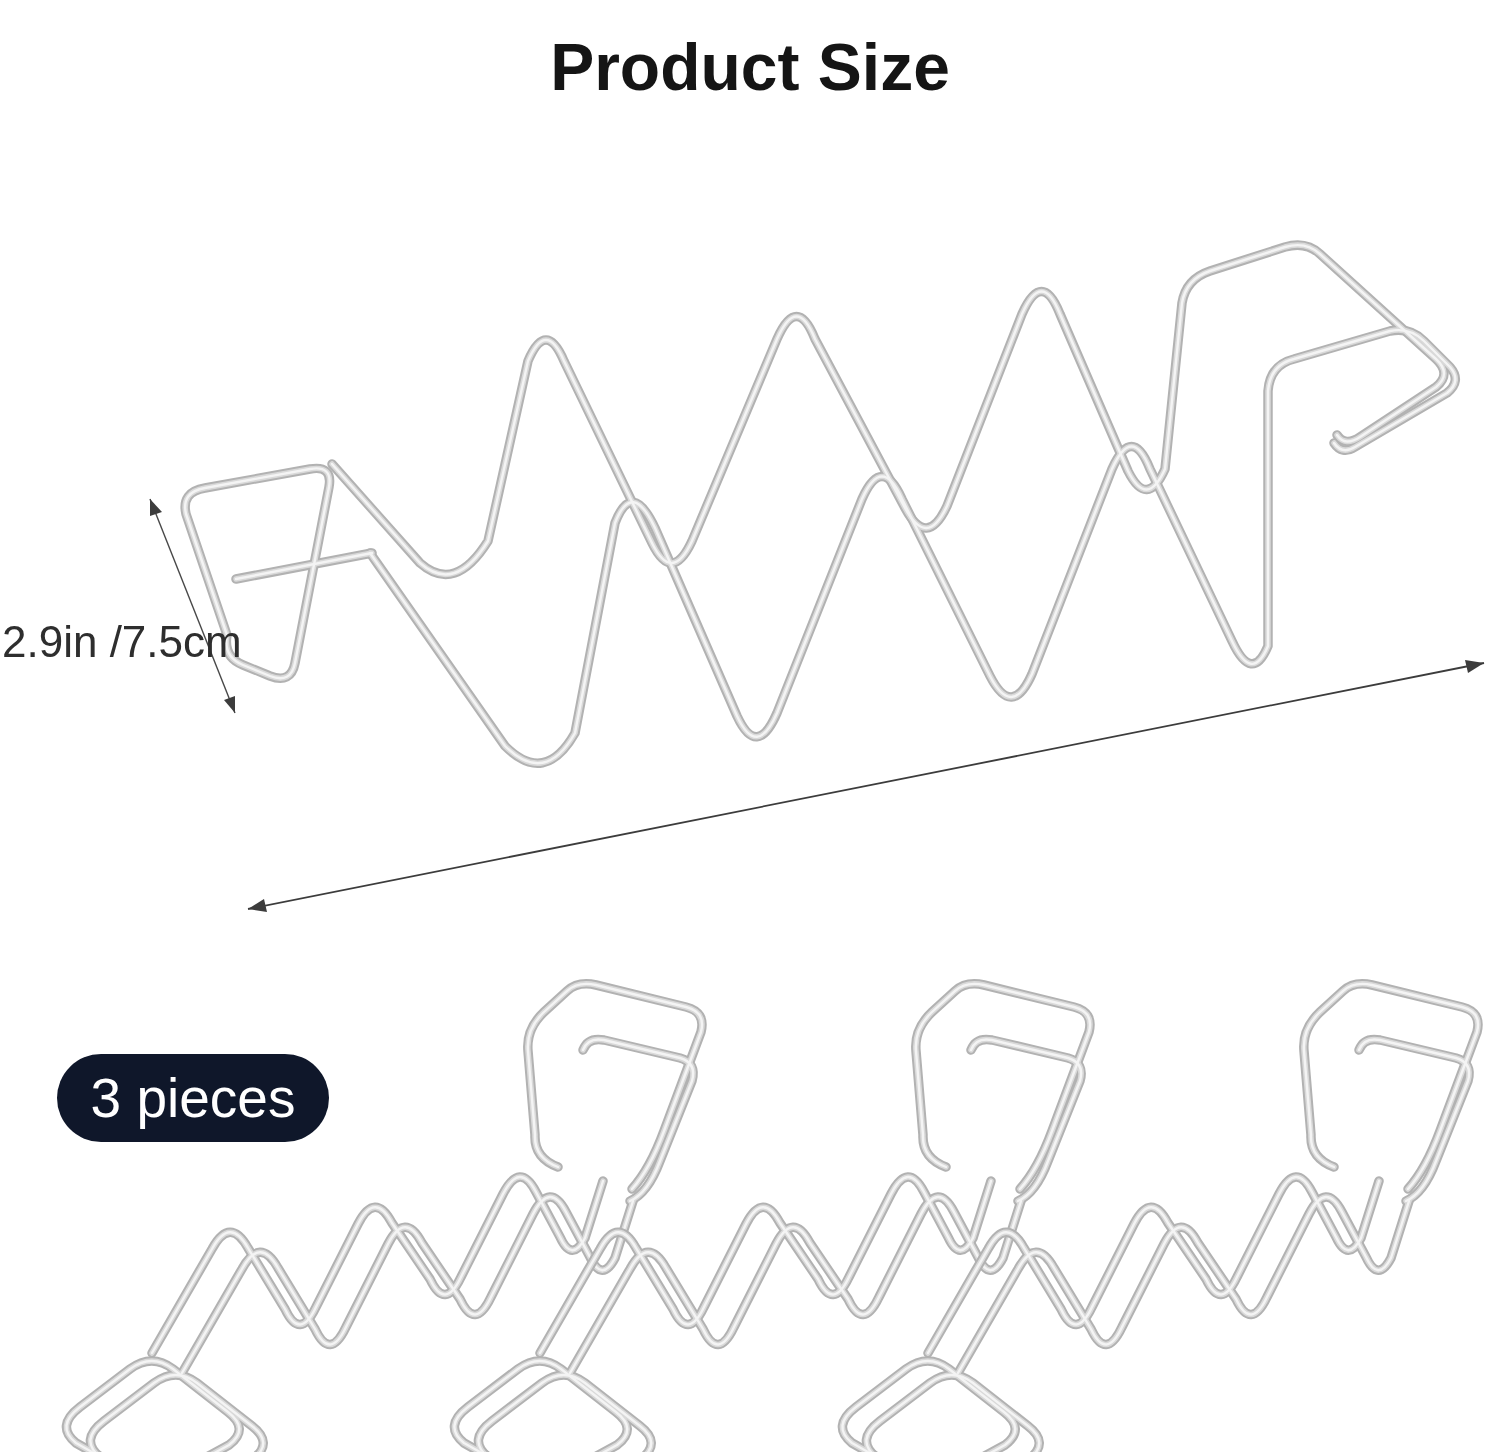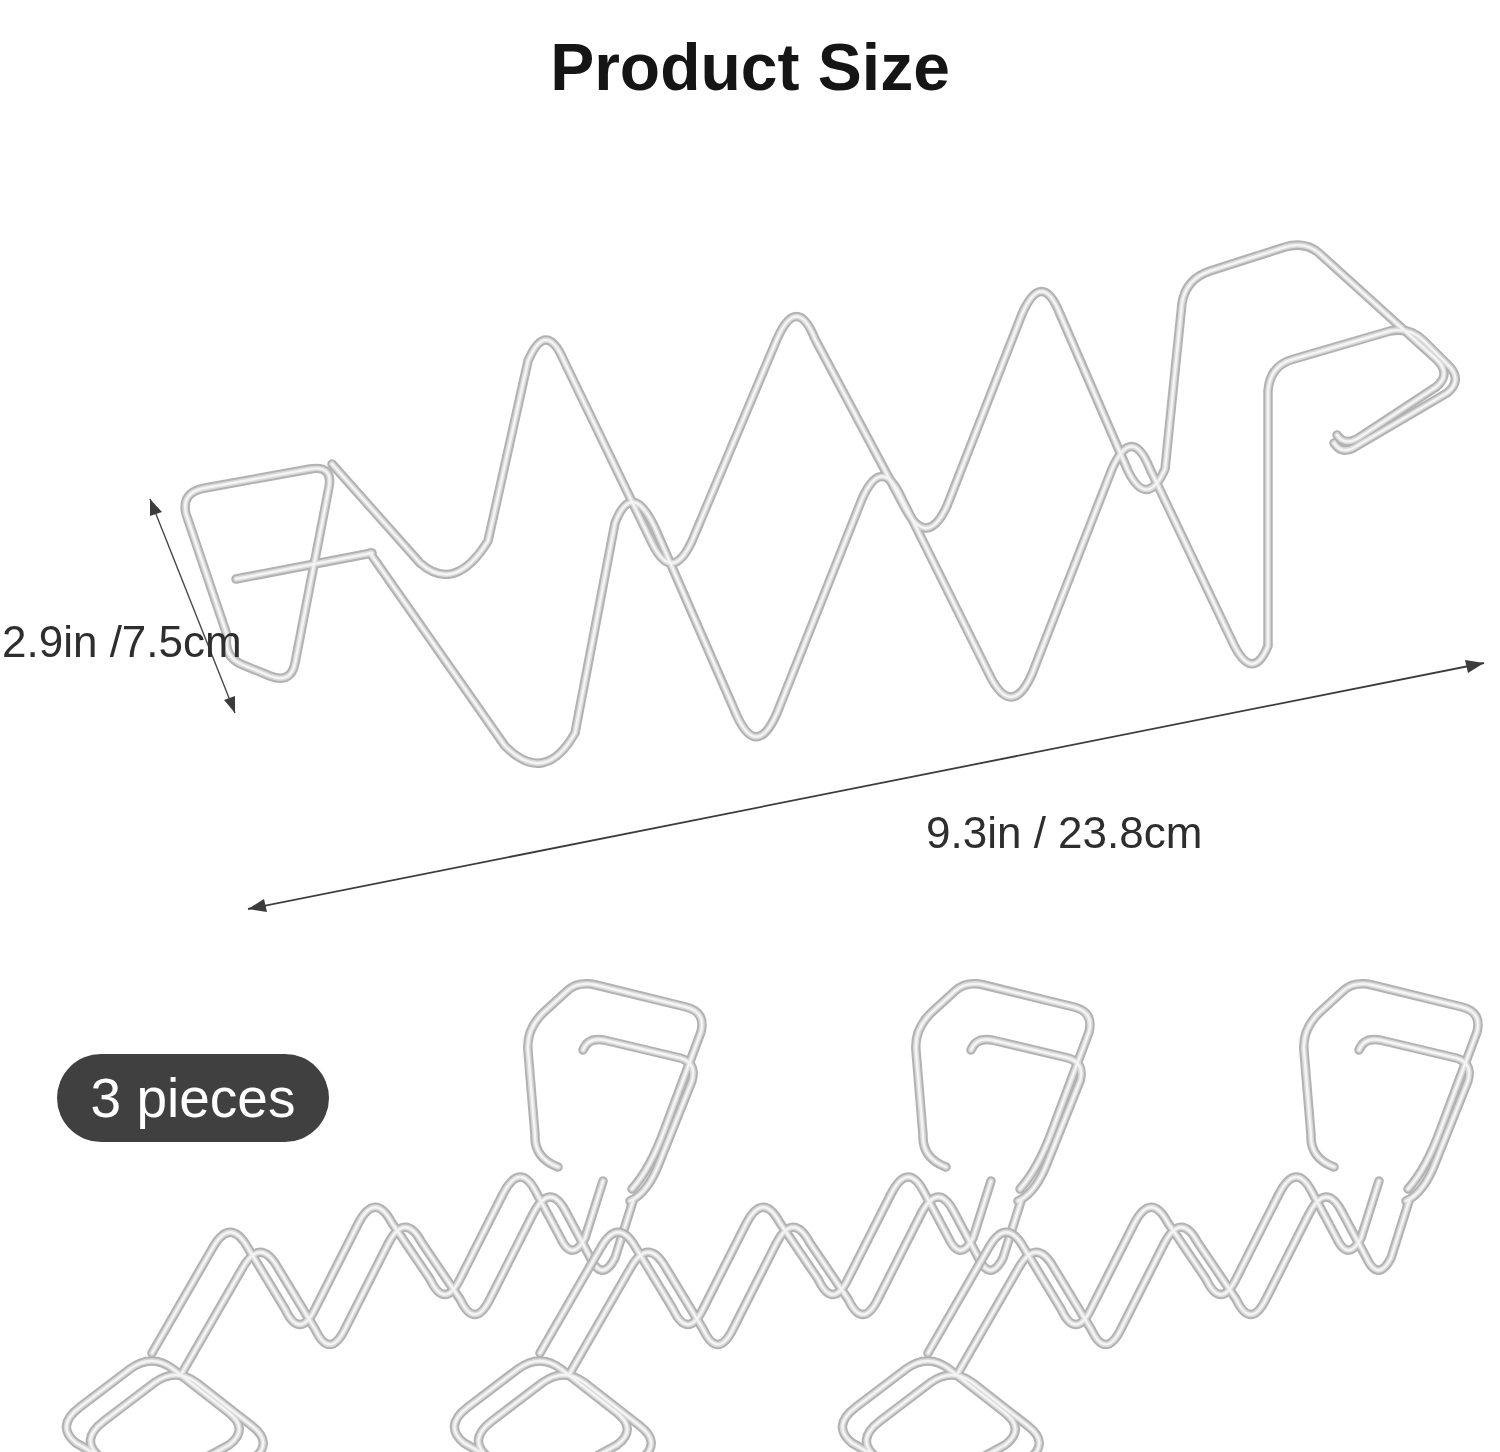--- a/index.html
+++ b/index.html
@@ -27,21 +27,21 @@
   .arrow{fill:#3c3c3c;stroke:none;}
   .dim-label{
     position:absolute;
     font-size:44px;color:#2e2e2e;white-space:nowrap;
   }
   .dim-label.depth{left:2px;top:576px;}
   .dim-label.length{left:926px;top:767px;}
   .badge{
     position:absolute;left:57px;top:1013px;
     width:272px;height:88px;border-radius:44px;
-    background:#404040;color:#ffffff;
+    background:#0f172a;color:#ffffff;
     font-size:55px;line-height:88px;text-align:center;
     white-space:nowrap;
   }
 </style>
 </head>
 <body>
 
 <div class="canvas">
 
   <h1 class="page-title">Product Size</h1>
@@ -120,17 +120,16 @@
     </g>
 
     <g>
       <use href="#small-rack"></use>
       <use href="#small-rack" transform="translate(388,0)"></use>
       <use href="#small-rack" transform="translate(776,0)"></use>
     </g>
   </svg>
 
   <div class="dim-label depth">2.9in /7.5cm</div>
-  <div class="dim-label length">9.3in / 23.8cm</div>
 
   <div class="badge">3 pieces</div>
 
 </div>
 
 </body></html>

